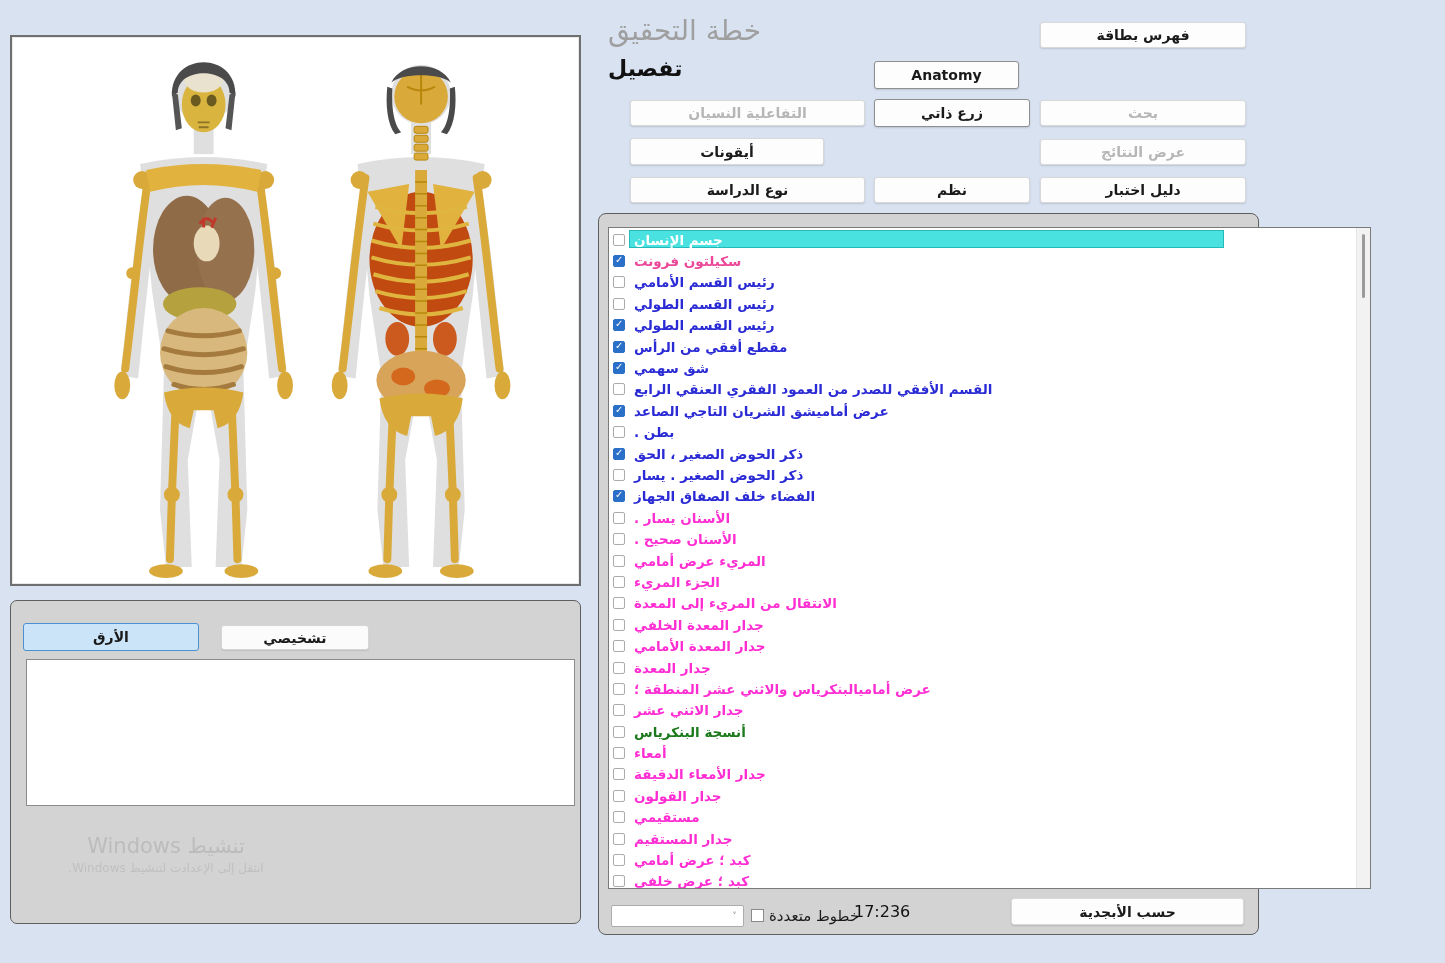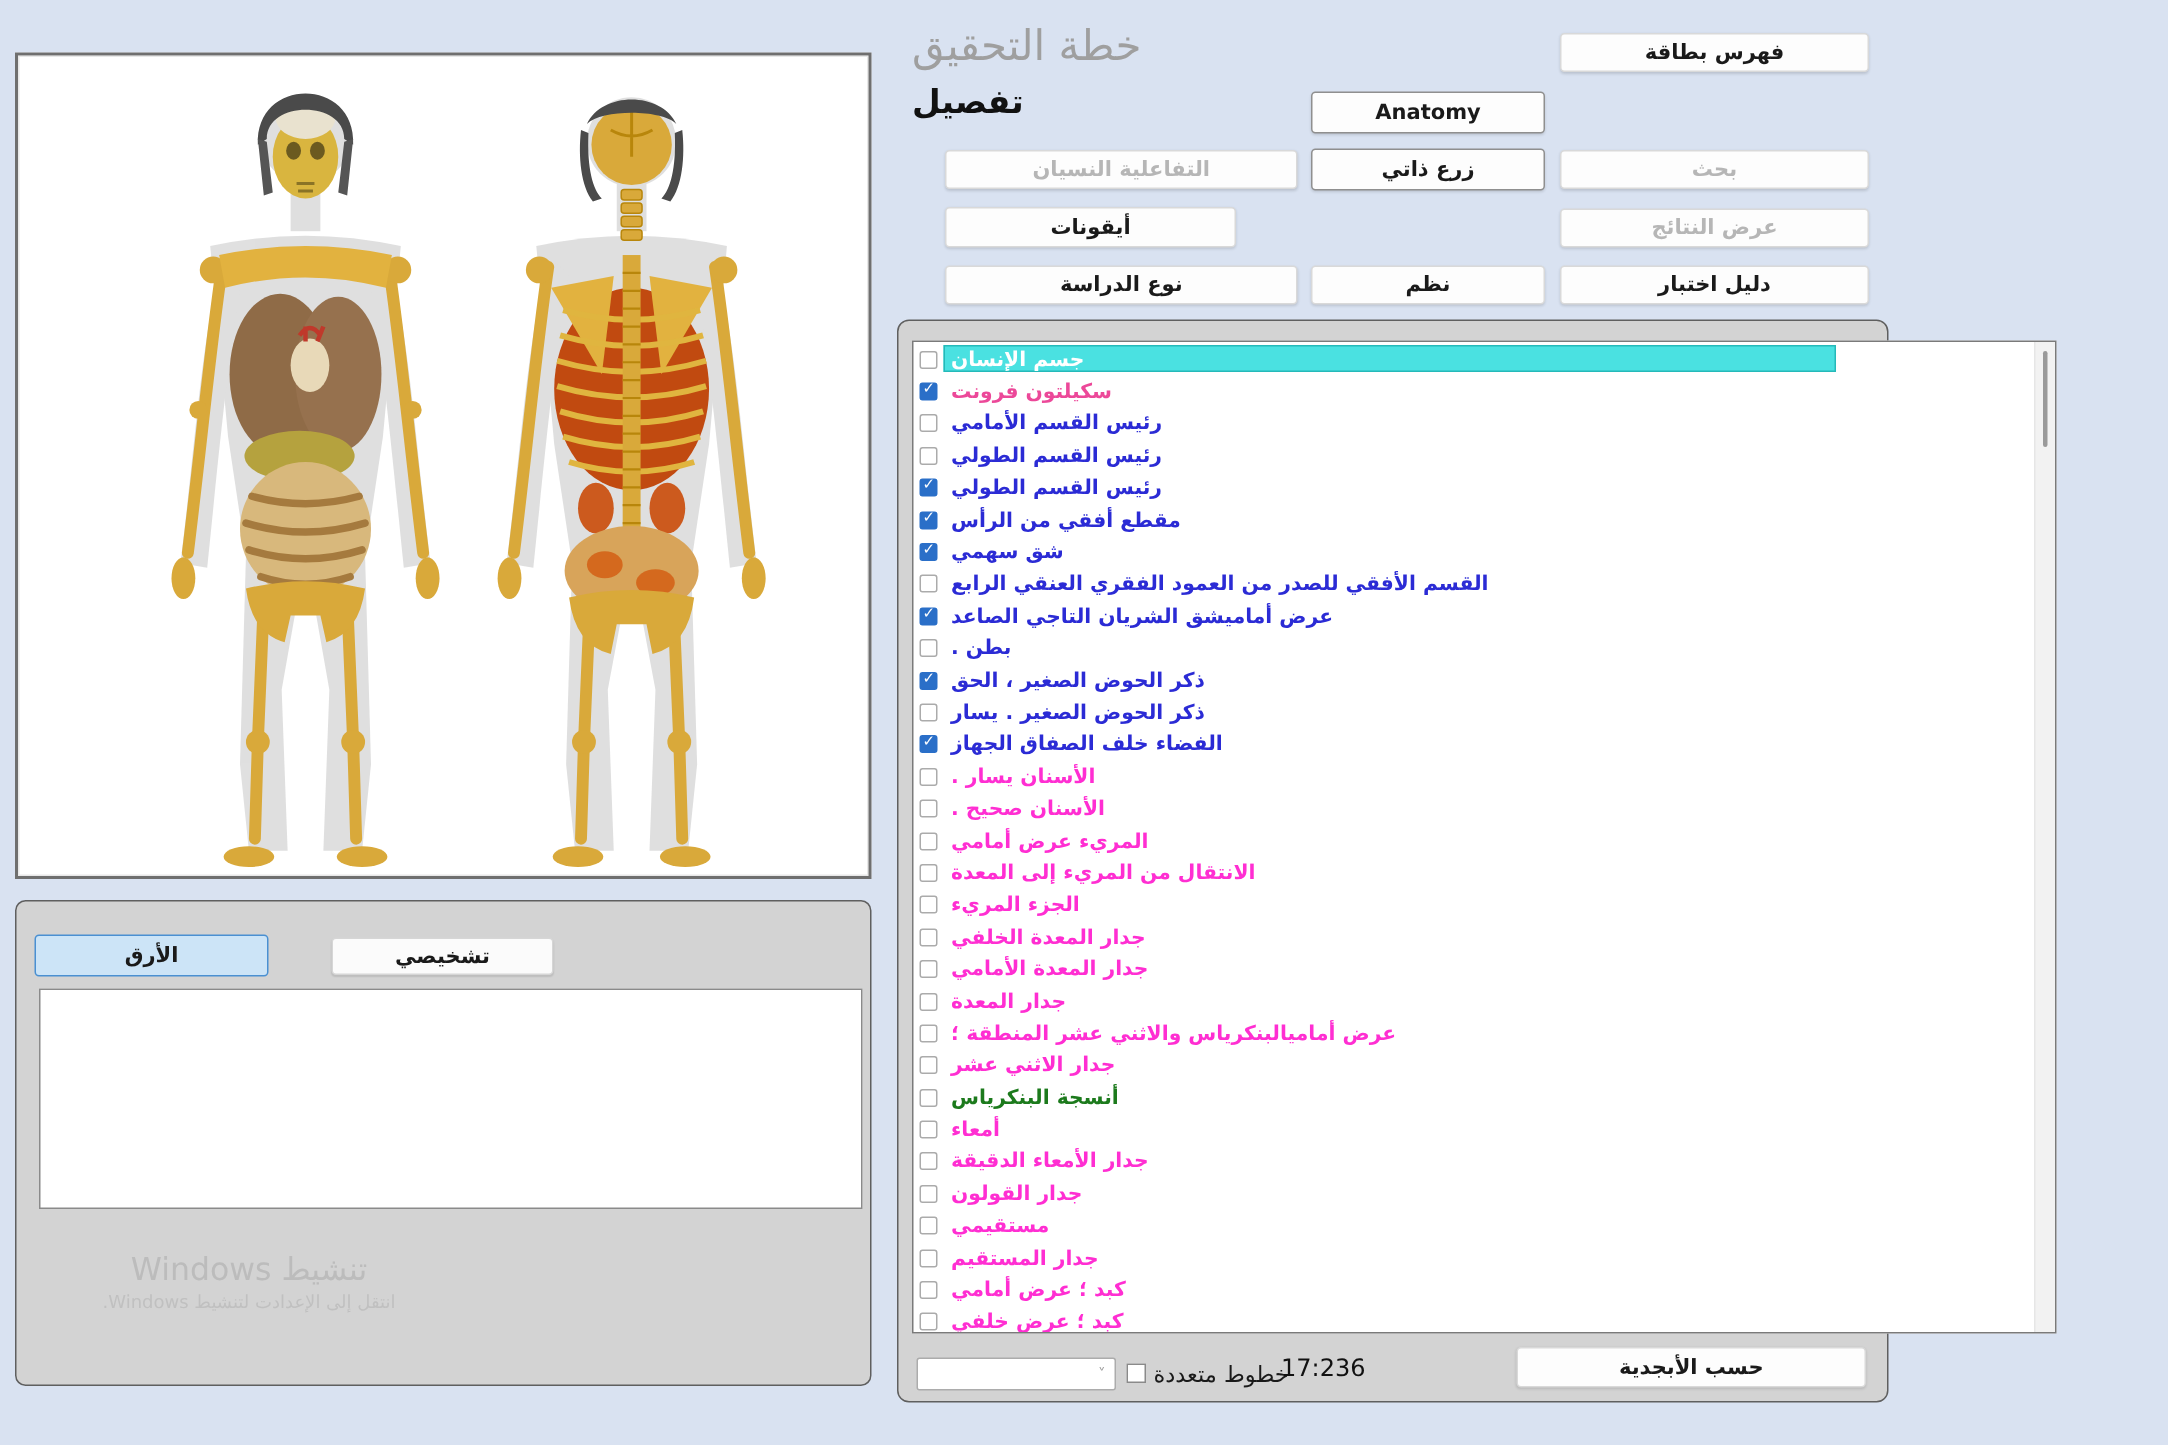--- a/index.html
+++ b/index.html
@@ -27,21 +27,21 @@
     background:#d3d3d3;
     border:1px solid #5f5f5f;
     border-radius:7px;
   }
   .tab-btn {
     font-size:14px; font-weight:bold; color:#1a1a1a;
     display:flex; align-items:center; justify-content:center;
     border-radius:3px; cursor:default;
   }
   .tab-active {
-    left:12px; top:22px; width:156px; height:28px;
+    left:12px; top:22px; width:176px; height:28px;
     background:#cce4f7; border:1px solid #4a90d2;
   }
   .tab-inactive {
     left:210px; top:24px; width:148px; height:25px;
     background:#fbfbfb; border:1px solid #d6d6d6;
     box-shadow:0 1px 1px rgba(0,0,0,.10);
   }
   .notes-area {
     left:15px; top:58px; width:549px; height:147px;
     background:#ffffff; border:1px solid #8a8a8a;
@@ -280,21 +280,21 @@
   <div class="abs watermark">
     <div class="wm1">تنشيط Windows</div>
     <div class="wm2">انتقل إلى الإعدادت لتنشيط Windows.</div>
   </div>
 </div>
 
 <div class="abs page-title">خطة التحقيق</div>
 <div class="abs page-subtitle">تفصيل</div>
 
 <div class="btn" style="left:1040px; top:22px; width:206px; height:26px;">فهرس بطاقة</div>
-<div class="btn focused" style="left:874px; top:61px; width:156px; height:28px;">Anatomy</div>
+<div class="btn focused" style="left:874px; top:61px; width:145px; height:28px;">Anatomy</div>
 <div class="btn disabled" style="left:630px; top:100px; width:235px; height:26px;">التفاعلية النسيان</div>
 <div class="btn focused" style="left:874px; top:99px; width:156px; height:28px;">زرع ذاتي</div>
 <div class="btn disabled" style="left:1040px; top:100px; width:206px; height:26px;">بحث</div>
 <div class="btn" style="left:630px; top:138px; width:194px; height:27px;">أيقونات</div>
 <div class="btn disabled" style="left:1040px; top:139px; width:206px; height:26px;">عرض النتائج</div>
 <div class="btn" style="left:630px; top:177px; width:235px; height:26px;">نوع الدراسة</div>
 <div class="btn" style="left:874px; top:177px; width:156px; height:26px;">نظم</div>
 <div class="btn" style="left:1040px; top:177px; width:206px; height:26px;">دليل اختبار</div>
 
 <div class="abs list-panel">
@@ -360,25 +360,25 @@
         <div class="row">
           <span class="cb"></span>
           <span class="lbl" style="color: rgb(255, 46, 210);">. الأسنان صحيح</span>
         </div>
         <div class="row">
           <span class="cb"></span>
           <span class="lbl" style="color: rgb(255, 46, 210);">المريء عرض أمامي</span>
         </div>
         <div class="row">
           <span class="cb"></span>
+          <span class="lbl" style="color: rgb(255, 46, 210);">الجزء المريء</span>
+        </div>
+        <div class="row">
+          <span class="cb"></span>
           <span class="lbl" style="color: rgb(255, 46, 210);">الانتقال من المريء إلى المعدة</span>
-        </div>
-        <div class="row">
-          <span class="cb"></span>
-          <span class="lbl" style="color: rgb(255, 46, 210);">الجزء المريء</span>
         </div>
         <div class="row">
           <span class="cb"></span>
           <span class="lbl" style="color: rgb(255, 46, 210);">جدار المعدة الخلفي</span>
         </div>
         <div class="row">
           <span class="cb"></span>
           <span class="lbl" style="color: rgb(255, 46, 210);">جدار المعدة الأمامي</span>
         </div>
         <div class="row">

